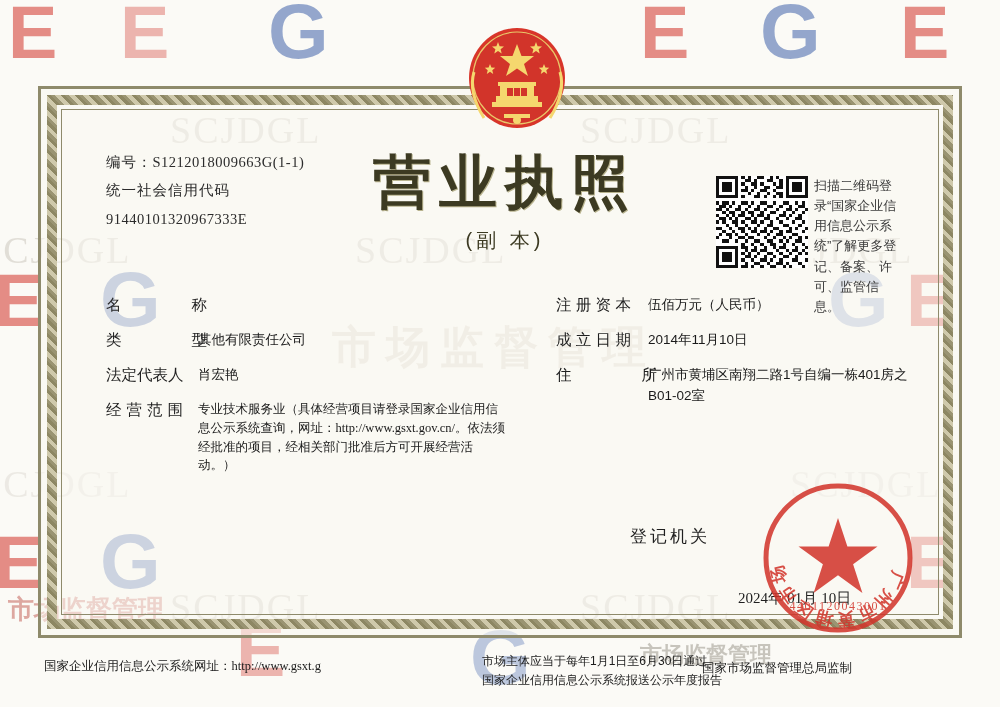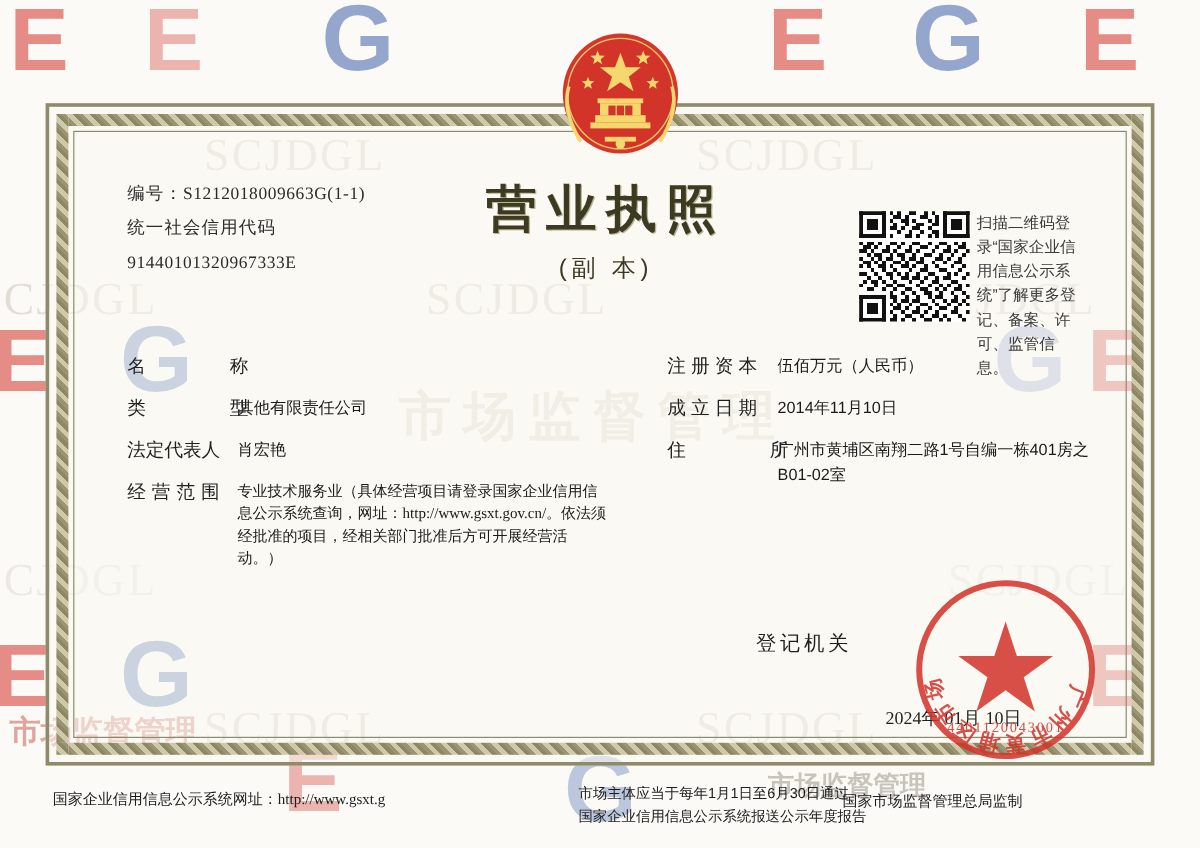--- a/index.html
+++ b/index.html
@@ -115,21 +115,21 @@
   #title-block {
     position: absolute;
     left: 340px;
     top: 152px;
     width: 330px;
     text-align: center;
     z-index: 5;
   }
   #main-title {
     font-family: "Liberation Sans", sans-serif;
-    font-size: 42px;
+    font-size: 58px;
     font-weight: bold;
     letter-spacing: 8px;
     color: #3c3a22;
     text-shadow: 1px 1px 0 #b9b48f;
     line-height: 1.05;
   }
   #sub-title {
     margin-top: 14px;
     font-family: "Liberation Sans", sans-serif;
     font-size: 20px;

